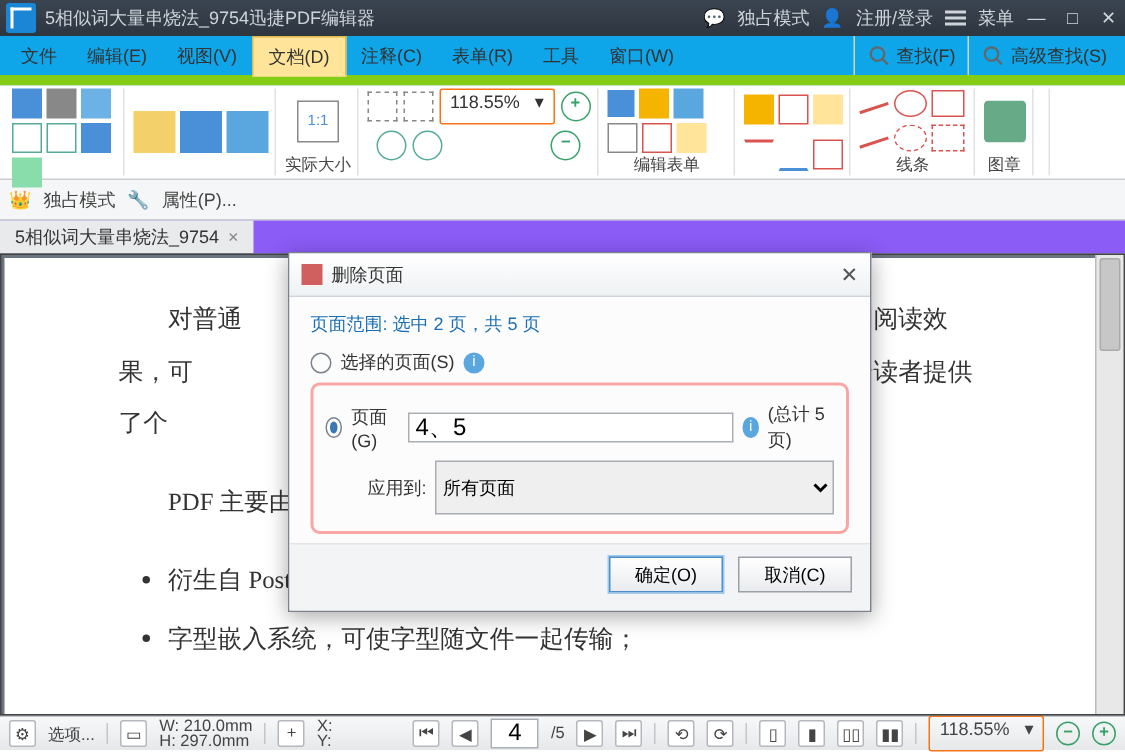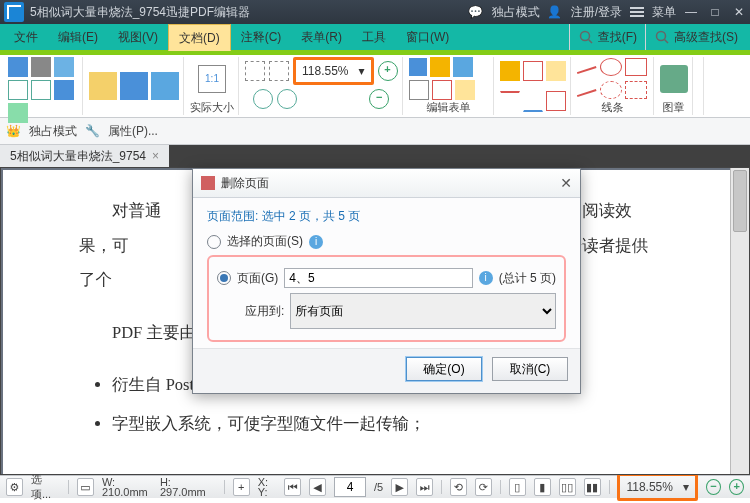--- a/index.html
+++ b/index.html
@@ -4,61 +4,61 @@
 <style>
 html,body{margin:0;padding:0;font-family:"Microsoft YaHei",Arial,sans-serif;font-size:12px;background:#fff;color:#333;width:750px;height:503px;overflow:hidden;position:relative}
 .titlebar{height:24px;background:linear-gradient(#3a4450,#2e3640);color:#cfd4da;display:flex;align-items:center;padding:0 4px}
 .titlebar .logo{width:20px;height:20px;background:#1b85d6;border-radius:2px;display:inline-block;margin-right:6px;position:relative}
 .titlebar .logo:before{content:"";position:absolute;left:3px;top:3px;right:3px;bottom:3px;border:2px solid #fff;border-bottom:none;border-right:none}
 .titlebar .ttl{flex:1;font-size:12px;white-space:nowrap;overflow:hidden}
 .titlebar .tr{display:flex;align-items:center;gap:8px}
 .titlebar .tr span{font-size:12px;color:#cfd4da}
 .titlebar .win{margin-left:8px;display:flex;gap:10px}
 .titlebar .win div{width:14px;height:14px;color:#cfd4da;text-align:center;line-height:14px}
-.menubar{height:26px;background:#14b8a6;border-bottom:5px solid #84cc16;display:flex;align-items:stretch;padding:0 4px}
+.menubar{height:26px;background:#0ea5e9;border-bottom:7px solid #84cc16;display:flex;align-items:stretch;padding:0 4px}
 .menubar .m{padding:4px 10px;line-height:18px;color:#333}
 .menubar .m.act{background:#ffe49a;border:1px solid #e0b84d;border-bottom:1px solid #ffe49a;margin-bottom:-1px}
 .menubar .spacer{flex:1}
 .menubar .btn{display:flex;align-items:center;gap:4px;padding:0 8px;border-left:1px solid #d0d3d6}
 .ribbon{height:58px;background:#fff;border-bottom:1px solid #c9ccd0;display:flex;align-items:stretch;padding:2px 4px;gap:2px;font-size:11px}
 .grp{display:flex;flex-direction:column;align-items:center;border-right:1px solid #e2e2e2;padding:0 4px}
 .grp .icons{display:flex;gap:3px;align-items:center;flex:1}
 .ico{width:18px;height:18px;border:1px solid transparent;display:inline-block;position:relative}
 .ico.big{width:26px;height:26px}
 .grp .lbl{font-size:11px;color:#444;white-space:nowrap}
 .folder{width:34px;height:30px;background:#f4b400;border-radius:3px;display:inline-block;position:relative}
 .folder:before{content:"";position:absolute;width:14px;height:6px;background:#f4b400;top:-5px;left:0;border-radius:2px 2px 0 0}
-.zoombox{display:flex;align-items:center;gap:2px;border:3px solid #f97316;border-radius:2px;padding:1px 2px;height:20px}
+.zoombox{display:flex;gap:2px;border:1px solid #f97316;border-radius:2px;padding:1px 2px;height:20px}
 .zoombox span{font-size:12px;padding:0 4px}
 .round{width:18px;height:18px;border:1.5px solid #38a169;border-radius:50%;display:inline-block;text-align:center;line-height:15px;color:#38a169;font-weight:bold}
 .square{width:18px;height:18px;background:#4a90d9;display:inline-block}
 .shape{width:20px;height:16px;border:1.5px solid #d9534f;display:inline-block}
 .shape.circ{border-radius:50%}
 .shape.line{border:none;border-top:2px solid #d9534f;height:2px;margin-top:7px;transform:rotate(-18deg)}
 .quickbar{height:26px;background:#f5f6f7;border-bottom:1px solid #c9ccd0;display:flex;align-items:center;padding:0 6px;gap:8px;color:#444}
-.tabrow{height:22px;background:#404040;display:flex;align-items:stretch}
+.tabrow{height:22px;background:#8b5cf6;display:flex;align-items:stretch}
 .tabrow .tab{background:#e8eaec;color:#333;padding:2px 10px;display:flex;align-items:center;gap:6px}
 .tabrow .tab .x{color:#888}
 .workarea{position:relative;height:306px;background:#6a7380;border:1px solid #444;display:flex}
 .vscroll{width:18px;background:#e8e8e8;border-left:1px solid #bbb;position:relative}
 .vscroll .thumb{position:absolute;top:2px;left:2px;right:2px;height:60px;background:#c7c7c7;border:1px solid #aaa;border-radius:2px}
 .page{flex:1;margin:2px 0 0 2px;background:#fff;padding:24px 76px 0 76px}
 .page p{margin:0 0 18px 0;font-size:16.5px;font-family:"SimSun",serif;line-height:2.1;text-indent:2em}
 .page ul{margin:8px 0 0 2em;padding:0;font-size:16.5px;font-family:"SimSun",serif}
 .page li{margin:8px 0;line-height:1.9}
 .modal{position:absolute;left:192px;top:168px;width:387px;background:#fff;border:1px solid #7a828c;box-shadow:0 3px 14px rgba(0,0,0,.35)}
 .mhdr{height:28px;background:linear-gradient(#fff,#eef1f3);border-bottom:1px solid #cfd4da;display:flex;align-items:center;padding:0 8px}
 .mhdr .ic{width:14px;height:14px;background:#d06060;display:inline-block;margin-right:6px}
 .mhdr .x{margin-left:auto;font-size:14px;color:#555}
 .mbody{padding:10px 14px 6px 14px;background:#fcfcfd;font-size:12px}
 .mbody .summary{color:#1b6fb5;margin-bottom:8px}
 .mrow{display:flex;align-items:center;margin:5px 0;gap:6px}
 .mrow .info{width:14px;height:14px;border-radius:50%;background:#5aa7e0;color:#fff;font-size:10px;text-align:center;line-height:14px}
 .redbox{border:2px solid #fca5a5;border-radius:6px;padding:6px 8px;margin-top:4px}
-.inp{border:1px solid #a9aeb5;height:20px;font-size:12px;padding:0 4px;box-sizing:border-box}
+.inp{border:1px solid #a9aeb5;height:20px;font-size:16px;padding:0 4px;box-sizing:border-box}
 .sel{border:1px solid #a9aeb5;height:36px;font-size:12px;box-sizing:border-box}
 .mftr{padding:8px 12px 12px;display:flex;justify-content:flex-end;gap:10px;background:#f3f4f6;border-top:1px solid #e1e3e6}
 .btn2{min-width:76px;height:24px;border:1px solid #9aa0a8;background:linear-gradient(#fff,#e9ebee);font-size:12px}
 .btn2.pri{border:1px solid #4d90cc;box-shadow:0 0 0 1px #9ecaf0}
 .statusbar{height:22px;background:linear-gradient(#f7f8f9,#e6e8ea);border-top:1px solid #c2c5c9;display:flex;align-items:center;padding:0 6px;gap:8px;font-size:11px;color:#444}
 .statusbar .sep{width:1px;height:14px;background:#c2c5c9}
 .sb-btn{width:16px;height:16px;border:1px solid #b4b8be;background:#fff;border-radius:2px;display:inline-flex;align-items:center;justify-content:center}
 .statusbar .spacer{flex:1}
 .radio{width:12px;height:12px;border:1px solid #7a828c;border-radius:50%;display:inline-block;position:relative}
 .radio.on:after{content:"";position:absolute;inset:2px;border-radius:50%;background:#3a77b5}
@@ -269,21 +269,21 @@
     <button class="btn2 pri">确定(O)</button>
     <button class="btn2">取消(C)</button>
   </div>
 </div>
 
 <div class="statusbar">
   <span class="sb-btn">⚙</span>
   <span>选项...</span>
   <span class="sep"></span>
   <span class="sb-btn">▭</span>
-  <div style="display:flex;flex-direction:row;line-height:10px">
+  <div style="display:flex;flex-direction:column;line-height:10px">
     <span>W: 210.0mm</span>
     <span>H: 297.0mm</span>
   </div>
   <span class="sep"></span>
   <span class="sb-btn">+</span>
   <div style="display:flex;flex-direction:column;line-height:10px">
     <span>X:</span>
     <span>Y:</span>
   </div>
   <div class="spacer"></div>

